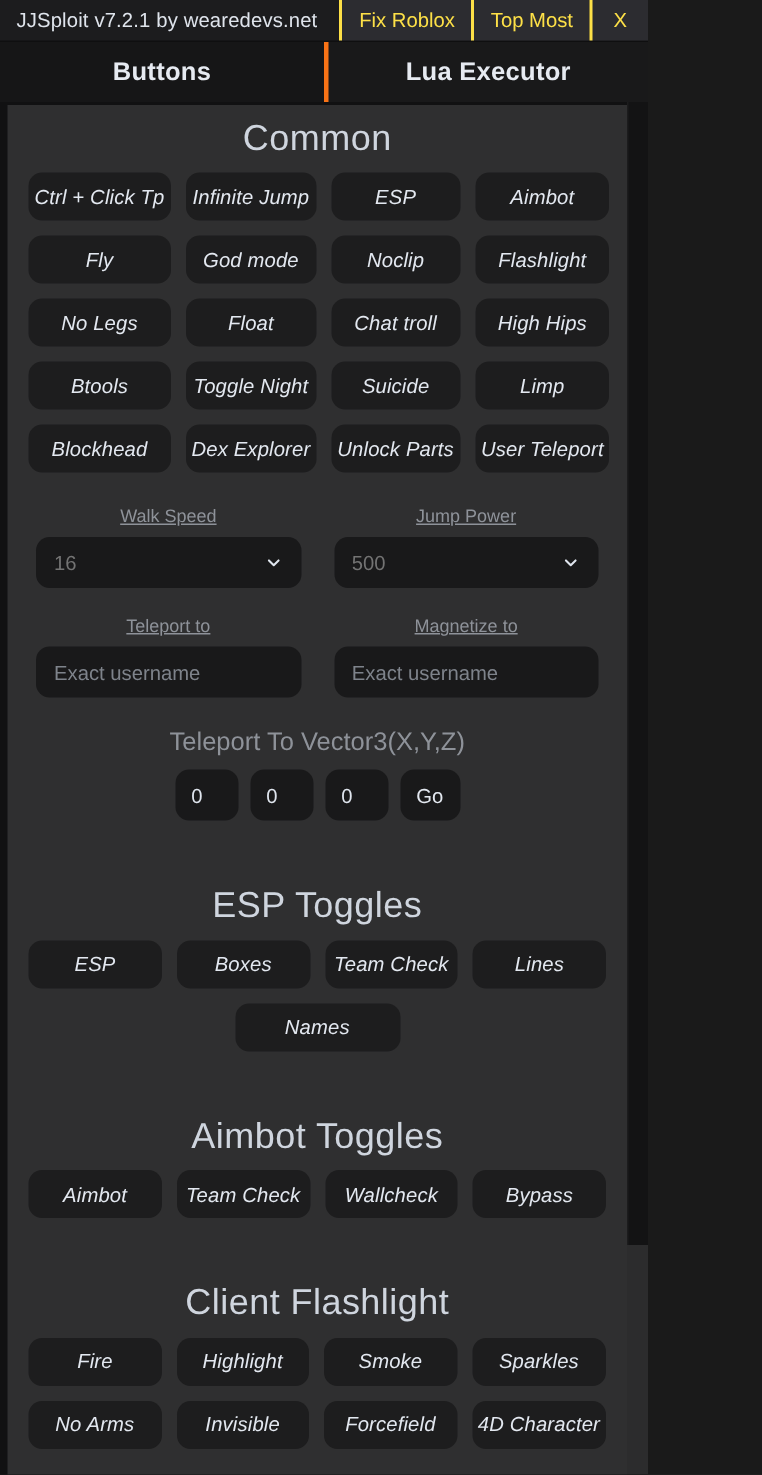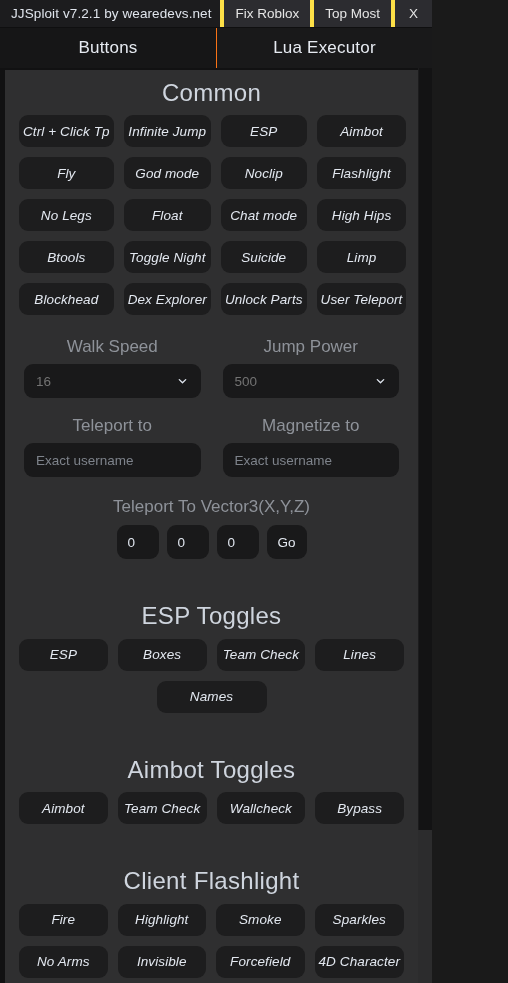--- a/index.html
+++ b/index.html
@@ -42,48 +42,49 @@
     letter-spacing: .1px;
     white-space: nowrap;
     overflow: hidden;
   }
   .tb-btn {
     display: flex;
     align-items: center;
     justify-content: center;
     padding: 0 11px;
     font-size: 13.5px;
-    color: #e5e5e5;
+    color: #fde047;
     background: #2c2c30;
-    border-left: 4px solid #fde047;
+    border-left: 2px solid #fde047;
     white-space: nowrap;
     cursor: pointer;
   }
   .tb-btn.close { padding: 0 14px; }
 
   
   .tabs {
     flex: 0 0 40px;
     height: 40px;
     display: flex;
     background: #f0abfc;
+    font-weight: bold;
   }
   .tab {
     flex: 1 1 50%;
     display: flex;
     align-items: center;
     justify-content: center;
     font-size: 17px;
     color: #e6eaf1;
     background: #19191a;
     cursor: pointer;
     letter-spacing: .2px;
   }
   .tab.active { background: #161617; }
-  .tab + .tab { border-left: 1px solid #f97316; }
+  .tab + .tab { border-left: 3px solid #f97316; }
 
   
   .content-wrap {
     flex: 1 1 auto;
     position: relative;
     background: #111112;
     display: flex;
   }
   .panel {
     flex: 1 1 auto;
@@ -161,24 +162,25 @@
   
   .fields {
     display: grid;
     grid-template-columns: 1fr 1fr;
     column-gap: 22px;
     padding: 0 19px;
     margin-top: 22px;
   }
   .field-label {
     text-align: center;
-    font-size: 17px;
+    font-size: 12px;
     color: #8e9299;
     margin-bottom: 7px;
     font-weight: 400;
+    text-decoration: underline;
   }
   .field-label.sub { margin-top: 18px; }
 
   select.ctl,
   input.ctl {
     width: 100%;
     height: 34px;
     background: #19191a;
     color: #737373;
     border: none;
@@ -272,21 +274,21 @@
           <button class="btn">Ctrl + Click Tp</button>
           <button class="btn">Infinite Jump</button>
           <button class="btn">ESP</button>
           <button class="btn">Aimbot</button>
           <button class="btn">Fly</button>
           <button class="btn">God mode</button>
           <button class="btn">Noclip</button>
           <button class="btn">Flashlight</button>
           <button class="btn">No Legs</button>
           <button class="btn">Float</button>
-          <button class="btn">Chat mode</button>
+          <button class="btn">Chat troll</button>
           <button class="btn">High Hips</button>
           <button class="btn">Btools</button>
           <button class="btn">Toggle Night</button>
           <button class="btn">Suicide</button>
           <button class="btn">Limp</button>
           <button class="btn">Blockhead</button>
           <button class="btn">Dex Explorer</button>
           <button class="btn">Unlock Parts</button>
           <button class="btn">User Teleport</button>
         </div>

